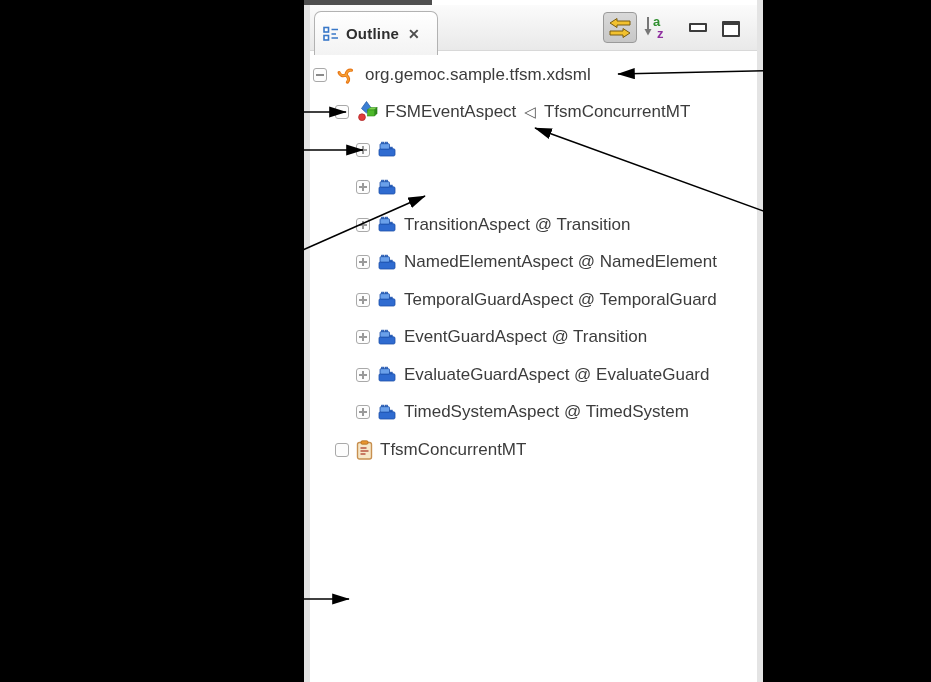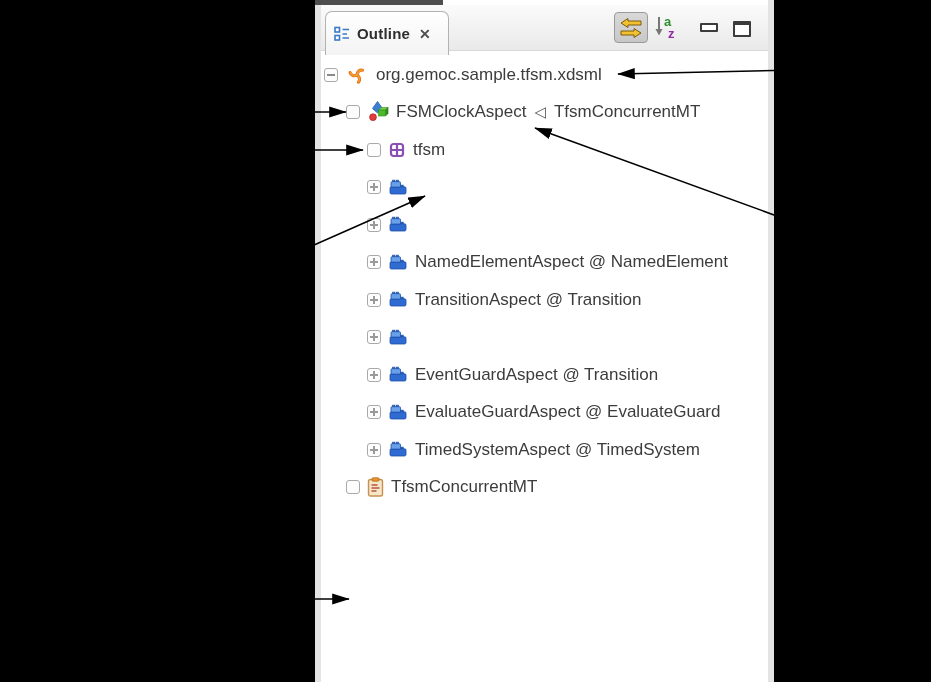--- a/index.html
+++ b/index.html
@@ -1,19 +1,19 @@
 <!DOCTYPE html>
 <html><head>
 <meta charset="utf-8">
 <style>
   html,body{margin:0;padding:0;background:#000;}
   #canvas{position:relative;width:931px;height:682px;background:#000;overflow:hidden;
           font-family:"Liberation Sans",sans-serif;}
   
-  #panel{position:absolute;left:315px;top:0;width:459px;height:682px;background:#fff;}
+  #panel{position:absolute;left:304px;top:0;width:459px;height:682px;background:#fff;}
   .edge{position:absolute;top:0;bottom:0;width:6px;background:#e4e4e4;}
   .edge.left{left:0;} .edge.right{right:0;}
   #top-strip{position:absolute;left:0;top:0;width:128px;height:5px;background:#4e4e4e;}
   
   #header{position:absolute;left:6px;top:5px;width:447px;height:45px;
           background:linear-gradient(#fbfbfb,#e9e9e9);border-bottom:1px solid #d8d8d8;}
   #tab{position:absolute;left:4px;top:6px;width:124px;height:44px;box-sizing:border-box;
        background:linear-gradient(#ffffff,#f3f3f3);
        border:1px solid #b2b2b2;border-bottom:none;border-radius:7px 7px 0 0;
        display:flex;align-items:center;padding:0 8px;gap:7px;}
@@ -117,65 +117,72 @@
           <span class="ebox  ind1"></span>
           <span class="icon">
             <svg width="22" height="22" viewBox="0 0 22 22">
               <path d="M10.5 0.5 L15.5 7.5 L10.5 12 L5.5 7.5 Z" fill="#3b7fd4" stroke="#2a5fa8" stroke-width="0.8"></path>
               <polygon points="11.5,9 14,6.5 21,6.5 18.5,9" fill="#7ed24f" stroke="#2f8f1a" stroke-width="0.6"></polygon>
               <polygon points="18.5,9 21,6.5 21,12.5 18.5,15" fill="#2f8f1a" stroke="#1f6f10" stroke-width="0.6"></polygon>
               <rect x="11.5" y="9" width="7" height="6" fill="#4db82a" stroke="#2f8f1a" stroke-width="0.6"></rect>
               <circle cx="6" cy="16.2" r="3.4" fill="#e23c3c" stroke="#a82424" stroke-width="0.7"></circle>
             </svg>
           </span>
-          <span class="lbl">FSMClockAspect</span>
+          <span class="lbl">FSMEventAspect</span>
           <span class="sep">◁</span>
           <span class="lbl">TfsmConcurrentMT</span>
         </div>
         <div class="row">
-          <span class="ebox  ind2"></span>
-          <span class="icon">
-            <svg width="18" height="18" viewBox="0 0 18 18">
-              <rect x="3" y="3" width="12" height="12" rx="2.5" fill="none" stroke="#8a50b4" stroke-width="2.2"></rect>
-              <path d="M3 9 H15 M9 3 V15" stroke="#8a50b4" stroke-width="2.2"></path>
-            </svg>
-          </span>
-          <span class="lbl">tfsm</span>
-        </div>
-        <div class="row">
-          <span class="ebox plus ind2"></span>
-          <span class="icon">
-            <svg width="20" height="17" viewBox="0 0 20 17">
-              <g stroke="#1c4fa8" stroke-width="0.8">
-                <rect x="4" y="6.2" width="2.6" height="1.8" fill="#2f6bd0"></rect>
-                <rect x="8.2" y="6.2" width="2.6" height="1.8" fill="#2f6bd0"></rect>
-                <rect x="12.6" y="6.2" width="2.6" height="1.8" fill="#2f6bd0"></rect>
-                <rect x="2" y="7.8" width="16" height="7.2" rx="1.4" fill="#2f6bd0"></rect>
-                <rect x="4.6" y="1.2" width="2.2" height="1.7" fill="#6aa0ea"></rect>
-                <rect x="8.2" y="1.2" width="2.2" height="1.7" fill="#6aa0ea"></rect>
-                <rect x="3" y="2.7" width="9.5" height="5.4" rx="1" fill="#6aa0ea"></rect>
-              </g>
-            </svg>
-          </span>
-        </div>
-        <div class="row">
-          <span class="ebox plus ind2"></span>
-          <span class="icon">
-            <svg width="20" height="17" viewBox="0 0 20 17">
-              <g stroke="#1c4fa8" stroke-width="0.8">
-                <rect x="4" y="6.2" width="2.6" height="1.8" fill="#2f6bd0"></rect>
-                <rect x="8.2" y="6.2" width="2.6" height="1.8" fill="#2f6bd0"></rect>
-                <rect x="12.6" y="6.2" width="2.6" height="1.8" fill="#2f6bd0"></rect>
-                <rect x="2" y="7.8" width="16" height="7.2" rx="1.4" fill="#2f6bd0"></rect>
-                <rect x="4.6" y="1.2" width="2.2" height="1.7" fill="#6aa0ea"></rect>
-                <rect x="8.2" y="1.2" width="2.2" height="1.7" fill="#6aa0ea"></rect>
-                <rect x="3" y="2.7" width="9.5" height="5.4" rx="1" fill="#6aa0ea"></rect>
-              </g>
-            </svg>
-          </span>
+          <span class="ebox plus ind2"></span>
+          <span class="icon">
+            <svg width="20" height="17" viewBox="0 0 20 17">
+              <g stroke="#1c4fa8" stroke-width="0.8">
+                <rect x="4" y="6.2" width="2.6" height="1.8" fill="#2f6bd0"></rect>
+                <rect x="8.2" y="6.2" width="2.6" height="1.8" fill="#2f6bd0"></rect>
+                <rect x="12.6" y="6.2" width="2.6" height="1.8" fill="#2f6bd0"></rect>
+                <rect x="2" y="7.8" width="16" height="7.2" rx="1.4" fill="#2f6bd0"></rect>
+                <rect x="4.6" y="1.2" width="2.2" height="1.7" fill="#6aa0ea"></rect>
+                <rect x="8.2" y="1.2" width="2.2" height="1.7" fill="#6aa0ea"></rect>
+                <rect x="3" y="2.7" width="9.5" height="5.4" rx="1" fill="#6aa0ea"></rect>
+              </g>
+            </svg>
+          </span>
+        </div>
+        <div class="row">
+          <span class="ebox plus ind2"></span>
+          <span class="icon">
+            <svg width="20" height="17" viewBox="0 0 20 17">
+              <g stroke="#1c4fa8" stroke-width="0.8">
+                <rect x="4" y="6.2" width="2.6" height="1.8" fill="#2f6bd0"></rect>
+                <rect x="8.2" y="6.2" width="2.6" height="1.8" fill="#2f6bd0"></rect>
+                <rect x="12.6" y="6.2" width="2.6" height="1.8" fill="#2f6bd0"></rect>
+                <rect x="2" y="7.8" width="16" height="7.2" rx="1.4" fill="#2f6bd0"></rect>
+                <rect x="4.6" y="1.2" width="2.2" height="1.7" fill="#6aa0ea"></rect>
+                <rect x="8.2" y="1.2" width="2.2" height="1.7" fill="#6aa0ea"></rect>
+                <rect x="3" y="2.7" width="9.5" height="5.4" rx="1" fill="#6aa0ea"></rect>
+              </g>
+            </svg>
+          </span>
+        </div>
+        <div class="row">
+          <span class="ebox plus ind2"></span>
+          <span class="icon">
+            <svg width="20" height="17" viewBox="0 0 20 17">
+              <g stroke="#1c4fa8" stroke-width="0.8">
+                <rect x="4" y="6.2" width="2.6" height="1.8" fill="#2f6bd0"></rect>
+                <rect x="8.2" y="6.2" width="2.6" height="1.8" fill="#2f6bd0"></rect>
+                <rect x="12.6" y="6.2" width="2.6" height="1.8" fill="#2f6bd0"></rect>
+                <rect x="2" y="7.8" width="16" height="7.2" rx="1.4" fill="#2f6bd0"></rect>
+                <rect x="4.6" y="1.2" width="2.2" height="1.7" fill="#6aa0ea"></rect>
+                <rect x="8.2" y="1.2" width="2.2" height="1.7" fill="#6aa0ea"></rect>
+                <rect x="3" y="2.7" width="9.5" height="5.4" rx="1" fill="#6aa0ea"></rect>
+              </g>
+            </svg>
+          </span>
+          <span class="lbl">TransitionAspect @ Transition</span>
         </div>
         <div class="row">
           <span class="ebox plus ind2"></span>
           <span class="icon">
             <svg width="20" height="17" viewBox="0 0 20 17">
               <g stroke="#1c4fa8" stroke-width="0.8">
                 <rect x="4" y="6.2" width="2.6" height="1.8" fill="#2f6bd0"></rect>
                 <rect x="8.2" y="6.2" width="2.6" height="1.8" fill="#2f6bd0"></rect>
                 <rect x="12.6" y="6.2" width="2.6" height="1.8" fill="#2f6bd0"></rect>
                 <rect x="2" y="7.8" width="16" height="7.2" rx="1.4" fill="#2f6bd0"></rect>
@@ -195,37 +202,21 @@
                 <rect x="4" y="6.2" width="2.6" height="1.8" fill="#2f6bd0"></rect>
                 <rect x="8.2" y="6.2" width="2.6" height="1.8" fill="#2f6bd0"></rect>
                 <rect x="12.6" y="6.2" width="2.6" height="1.8" fill="#2f6bd0"></rect>
                 <rect x="2" y="7.8" width="16" height="7.2" rx="1.4" fill="#2f6bd0"></rect>
                 <rect x="4.6" y="1.2" width="2.2" height="1.7" fill="#6aa0ea"></rect>
                 <rect x="8.2" y="1.2" width="2.2" height="1.7" fill="#6aa0ea"></rect>
                 <rect x="3" y="2.7" width="9.5" height="5.4" rx="1" fill="#6aa0ea"></rect>
               </g>
             </svg>
           </span>
-          <span class="lbl">TransitionAspect @ Transition</span>
-        </div>
-        <div class="row">
-          <span class="ebox plus ind2"></span>
-          <span class="icon">
-            <svg width="20" height="17" viewBox="0 0 20 17">
-              <g stroke="#1c4fa8" stroke-width="0.8">
-                <rect x="4" y="6.2" width="2.6" height="1.8" fill="#2f6bd0"></rect>
-                <rect x="8.2" y="6.2" width="2.6" height="1.8" fill="#2f6bd0"></rect>
-                <rect x="12.6" y="6.2" width="2.6" height="1.8" fill="#2f6bd0"></rect>
-                <rect x="2" y="7.8" width="16" height="7.2" rx="1.4" fill="#2f6bd0"></rect>
-                <rect x="4.6" y="1.2" width="2.2" height="1.7" fill="#6aa0ea"></rect>
-                <rect x="8.2" y="1.2" width="2.2" height="1.7" fill="#6aa0ea"></rect>
-                <rect x="3" y="2.7" width="9.5" height="5.4" rx="1" fill="#6aa0ea"></rect>
-              </g>
-            </svg>
-          </span>
+          <span class="lbl">TemporalGuardAspect @ TemporalGuard</span>
         </div>
         <div class="row">
           <span class="ebox plus ind2"></span>
           <span class="icon">
             <svg width="20" height="17" viewBox="0 0 20 17">
               <g stroke="#1c4fa8" stroke-width="0.8">
                 <rect x="4" y="6.2" width="2.6" height="1.8" fill="#2f6bd0"></rect>
                 <rect x="8.2" y="6.2" width="2.6" height="1.8" fill="#2f6bd0"></rect>
                 <rect x="12.6" y="6.2" width="2.6" height="1.8" fill="#2f6bd0"></rect>
                 <rect x="2" y="7.8" width="16" height="7.2" rx="1.4" fill="#2f6bd0"></rect>

